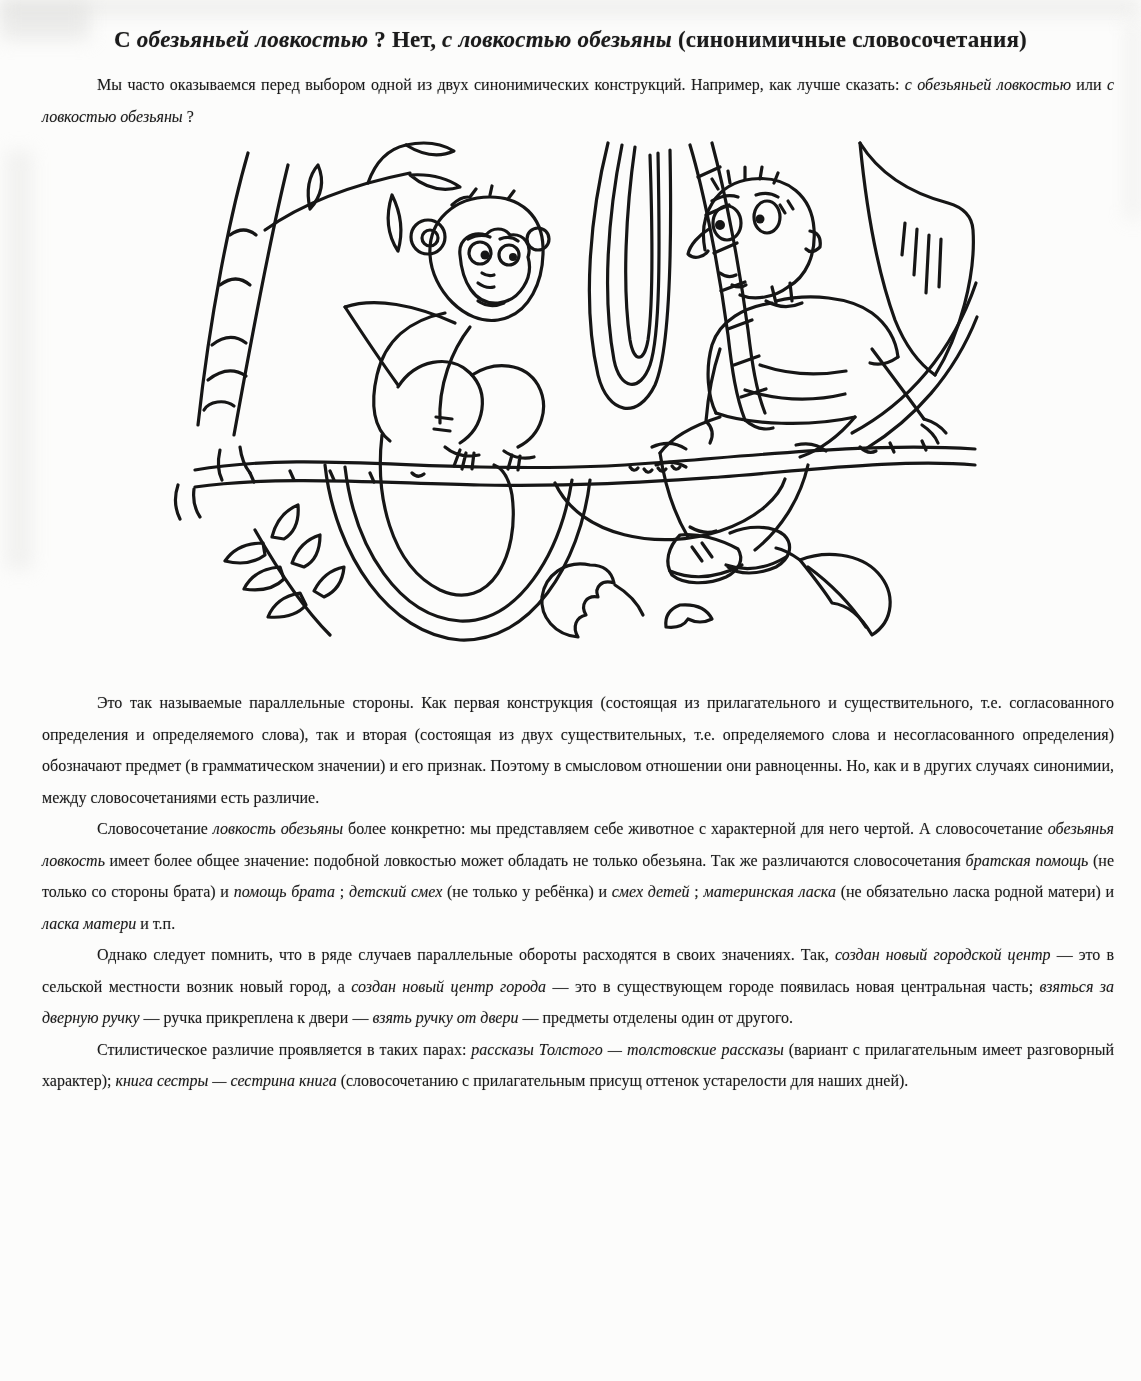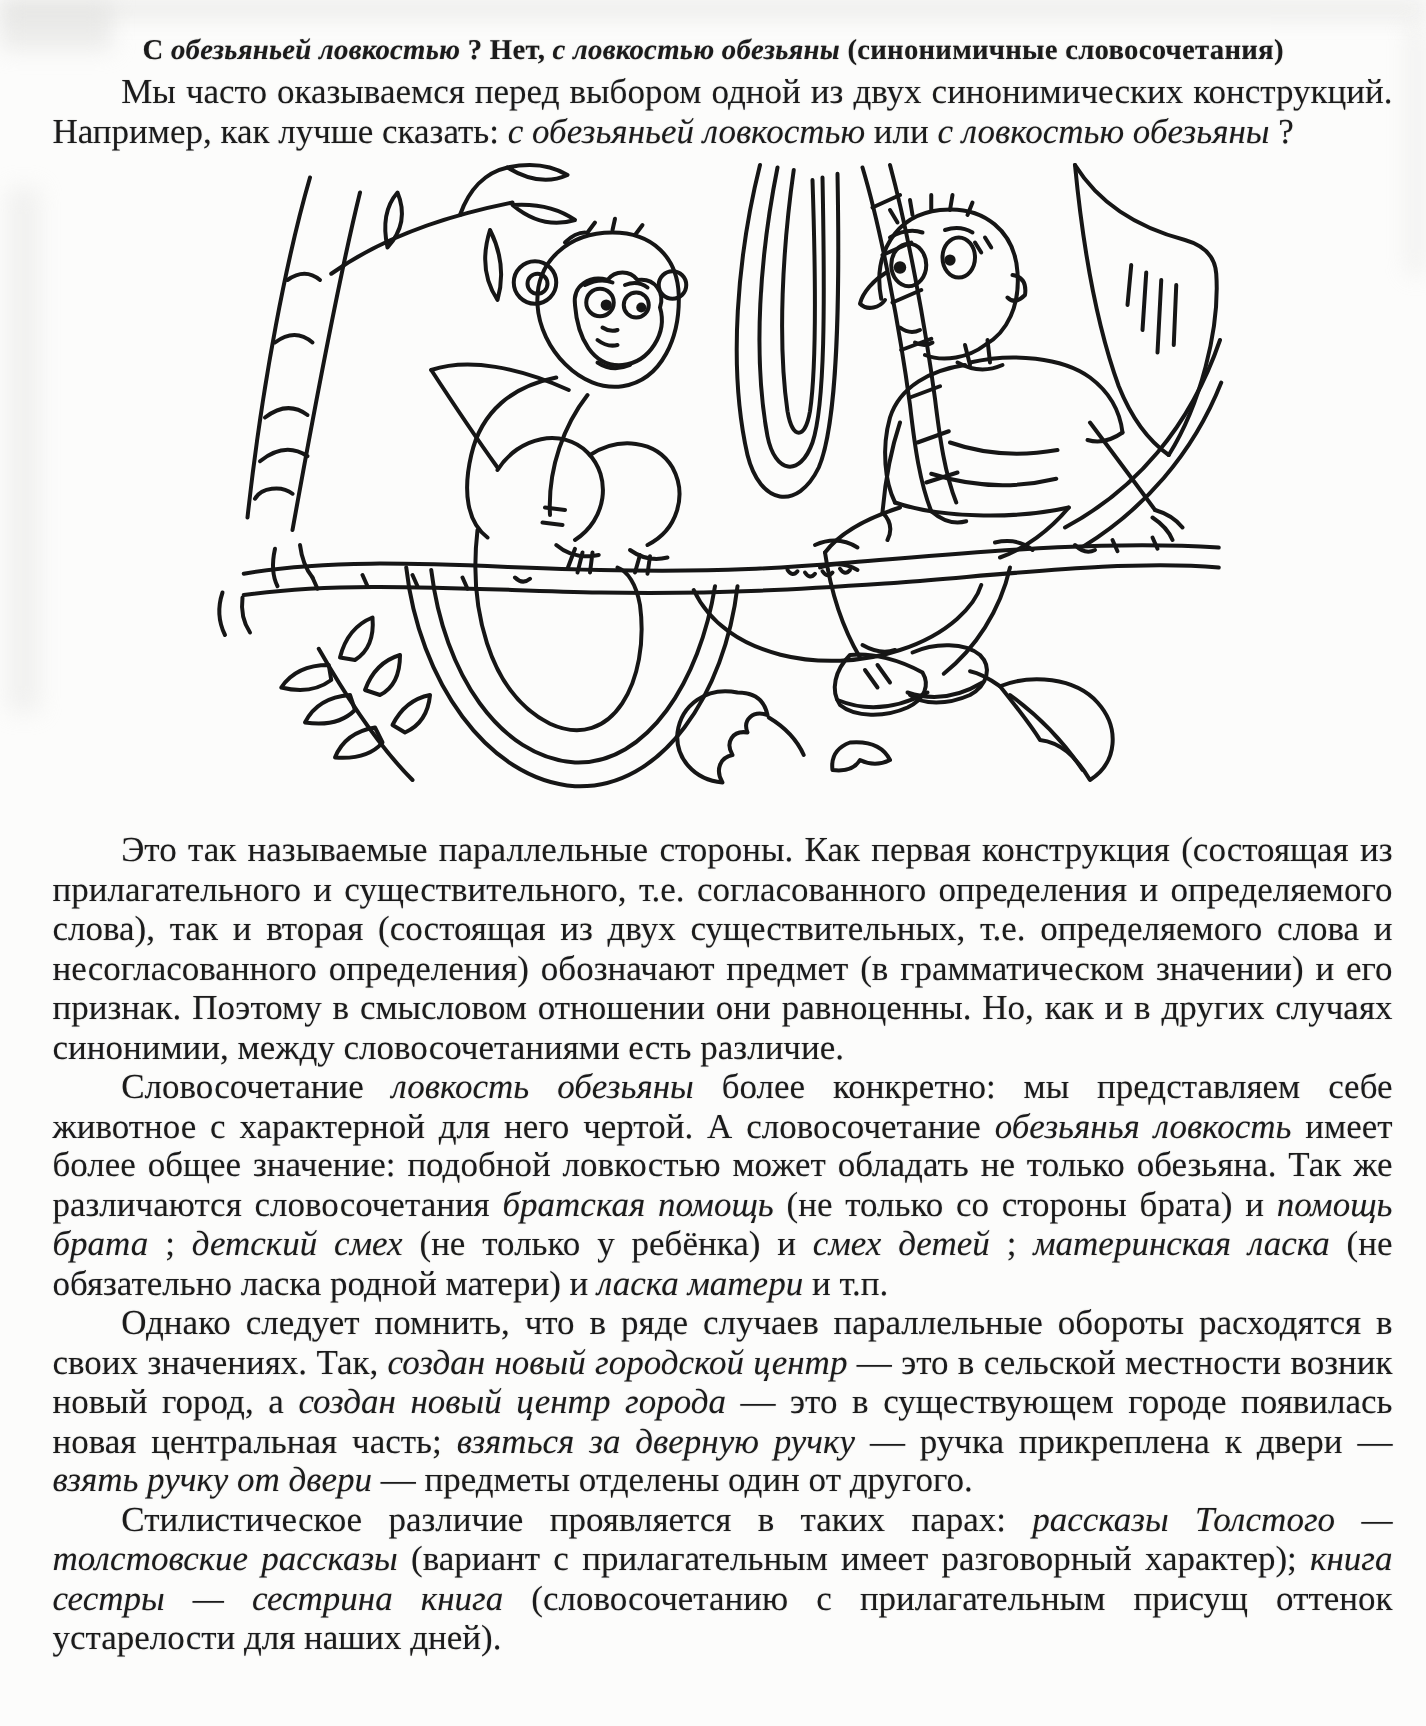--- a/index.html
+++ b/index.html
@@ -19,22 +19,22 @@
 
   .page-title{
     padding-top:27px;
     text-align:center;
     font-size:23px;
     font-weight:bold;
     letter-spacing:.2px;
     text-shadow:0 0 1px rgba(30,30,30,.4);
   }
   .text-block{
-    margin:5px 27px 0 42px;
-    font-size:28px;
+    margin:16px 27px 0 42px;
+    font-size:16px;
     line-height:31.5px;
     text-align:justify;
     text-shadow:0 0 1px rgba(30,30,30,.35);
   }
   .text-block p{margin:0;text-indent:55px;}
   .first-para{margin-top:15px;}
   .run-n{font-style:normal;}
   .run-i{font-style:italic;}
   .run-b{font-weight:bold;}
   .run-bi{font-weight:bold;font-style:italic;}

